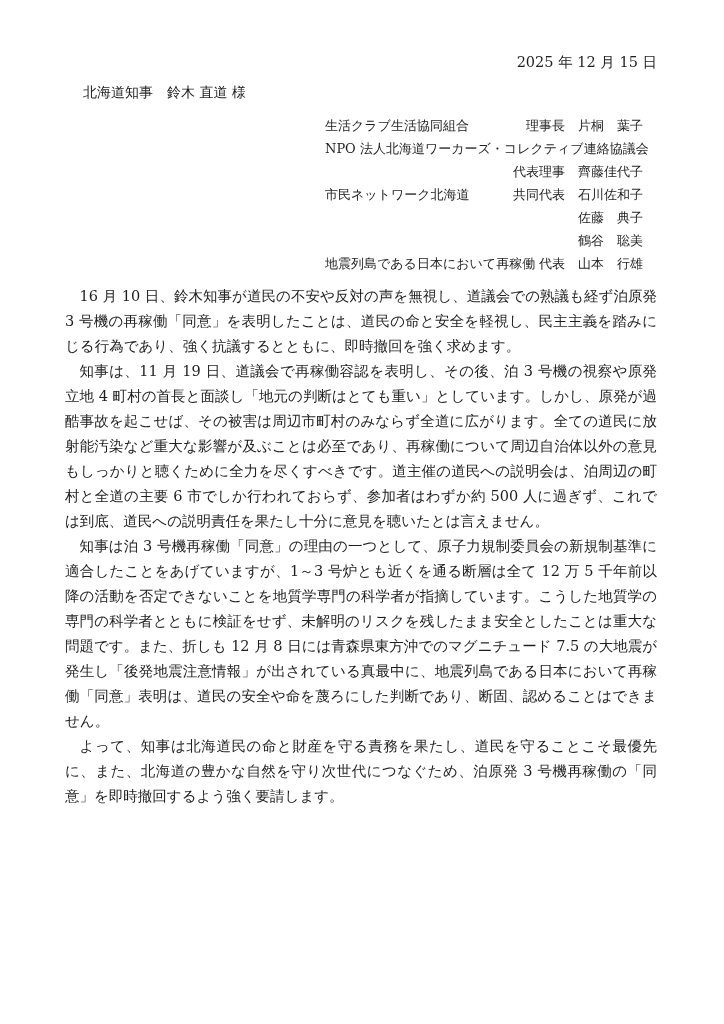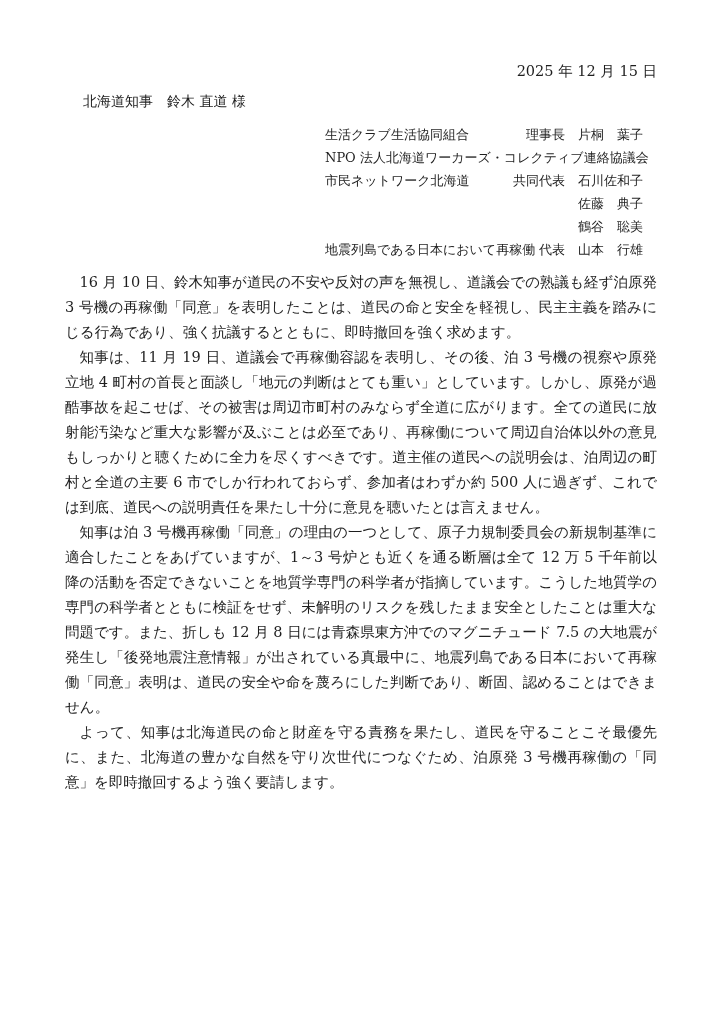--- a/index.html
+++ b/index.html
@@ -4,21 +4,21 @@
 <style>
   html, body {
     margin: 0;
     padding: 0;
     background: #ffffff;
   }
   .page {
     position: relative;
     width: 724px;
     height: 804px;
-    margin: 13px auto;
+    margin: 4px auto;
     background: #ffffff;
     box-sizing: border-box;
     padding: 46px 67px 0 65px;
     font-family: "DejaVu Serif", "Liberation Serif", serif;
     color: #1e1e1e;
     overflow: hidden;
   }
   .date-line {
     text-align: right;
     font-size: 14.5px;
@@ -80,20 +80,24 @@
   <div class="signatories">
     <div class="signatory-row">
       <span class="org">生活クラブ生活協同組合</span>
       <span class="names">理事長　片桐　葉子</span>
     </div>
     <div class="signatory-row">
       <span class="org">NPO 法人北海道ワーカーズ・コレクティブ連絡協議会</span>
       <span class="names"></span>
     </div>
     <div class="signatory-row">
+      <span class="org"></span>
+      <span class="names">代表理事　齊藤佳代子</span>
+    </div>
+    <div class="signatory-row">
       <span class="org">市民ネットワーク北海道</span>
       <span class="names">共同代表　石川佐和子</span>
     </div>
     <div class="signatory-row">
       <span class="org"></span>
       <span class="names">佐藤　典子</span>
     </div>
     <div class="signatory-row">
       <span class="org"></span>
       <span class="names">鶴谷　聡美</span>

